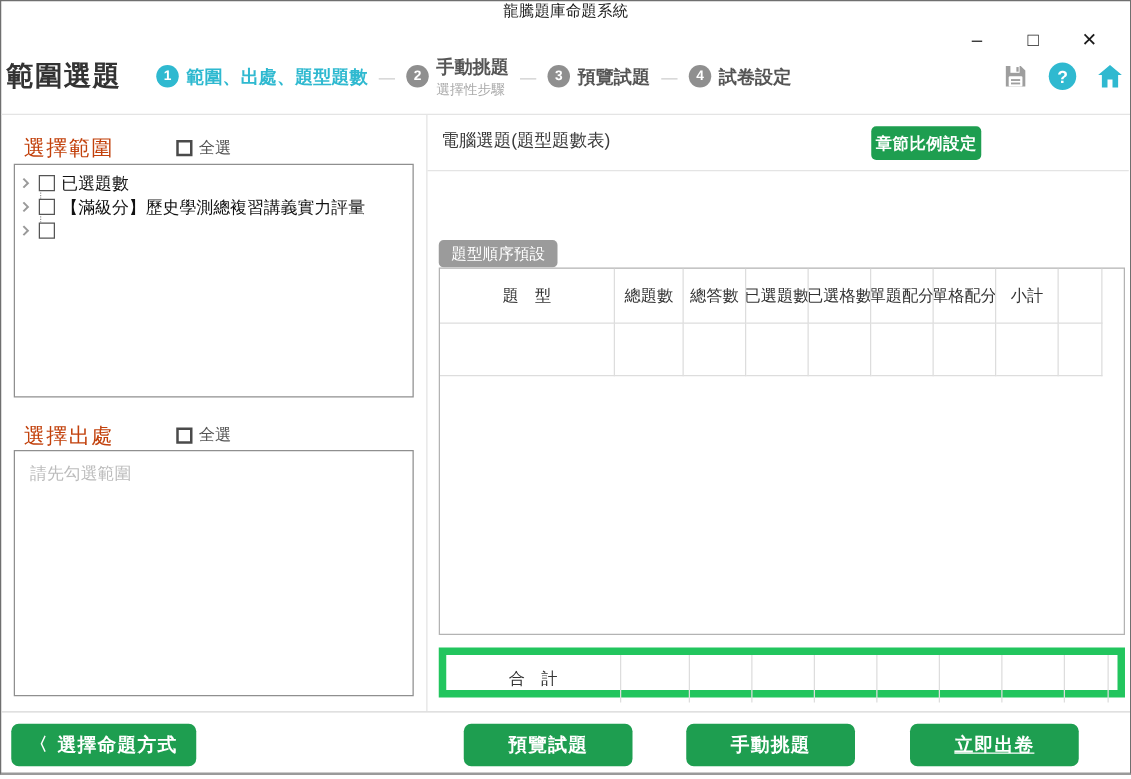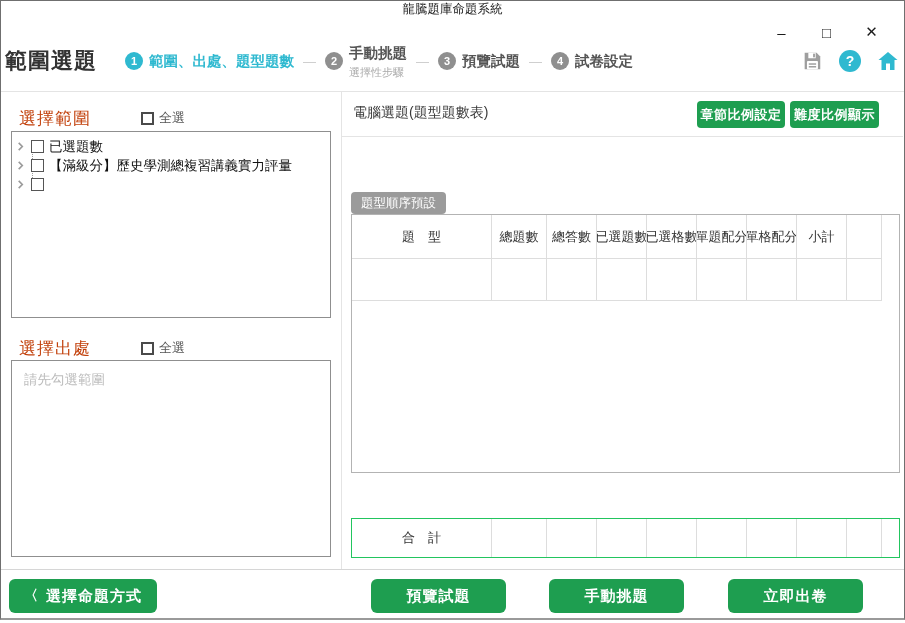--- a/index.html
+++ b/index.html
@@ -54,36 +54,36 @@
   .placeholder { font-size:13.5px; color:#bcbcbc; }
 
   
   .main-title { position:absolute; left:352px; top:103px; font-size:14px; color:#3a3a3a; }
   .btn-green-sm { position:absolute; top:100px; height:27px; background:#1e9e50; color:#fff; border:none; border-radius:4px; font-size:13px; font-weight:bold; font-family:inherit; display:flex; align-items:center; justify-content:center; letter-spacing:0.5px; cursor:default; }
   .btn-chapter { left:696px; width:88px; }
   .btn-difficulty { left:789px; width:89px; }
 
   .btn-gray { position:absolute; left:350px; top:191px; height:22px; padding:0 10px; background:#9b9b9b; color:#fff; border:none; border-radius:4px; font-size:12.5px; font-family:inherit; line-height:22px; cursor:default;text-align:center; }
 
-  .table-container { position:absolute; left:350px; top:213px; width:549px; height:259px; border:1px solid #b3b3b3; background:#fff; }
+  .table-container { position:absolute; left:350px; top:213px; width:549px; height:294px; border:1px solid #b3b3b3; background:#fff; }
   .grid-row { display:grid; grid-template-columns:140px 55px 50px 50px 50px 50px 50px 50px 35px; width:530px; }
   .grid-row .cell { border-right:1px solid #ddd; border-bottom:1px solid #ddd; font-size:13px; color:#333; display:flex; align-items:center; justify-content:center; white-space:nowrap; overflow:hidden; }
   .header-row .cell { height:44px; }
   .data-row .cell { height:42px; }
 
-  .total-box { position:absolute; left:350px; top:517px; width:549px; height:40px; border:1px solid #22c55e; background:#fff; }
+  .total-box { position:absolute; left:350px; top:517px; width:549px; height:40px; border:6px solid #22c55e; background:#fff; }
   .total-box .cell { border-bottom:none; height:38px; }
 
   
   .footer-btn { position:absolute; top:578px; height:34px; background:#1e9e50; color:#fff; border:none; border-radius:6px; font-size:15px; font-weight:bold; font-family:inherit; display:flex; align-items:center; justify-content:center; gap:7px; letter-spacing:1px; cursor:default; }
   .btn-back { left:8px; padding:0 15px; }
   .back-chev { font-size:14px; font-weight:bold; }
   .btn-preview { left:370px; width:135px; }
   .btn-manual { left:548px; width:135px; }
-  .btn-create { left:727px; width:135px; }
+  .btn-create { left:727px; width:135px;text-decoration:underline; }
 </style>
 </head>
 <body>
 
 <div class="window">
 
   <div class="titlebar">
     <svg class="logo" viewBox="0 0 20 20">
       <circle cx="10" cy="10" r="9" fill="#2eb85c"></circle>
       <path d="M6 5 q6 -1 8 3 q1 3 -2 5 q1 -4 -2 -5.5 q-2.5 -1.5 -4 -2.5 z" fill="#ffffff"></path>
@@ -192,21 +192,20 @@
       <span class="checkbox"></span>
       <span class="selectall-label">全選</span>
     </span>
   </div>
   <div class="source-box">
     <span class="placeholder">請先勾選範圍</span>
   </div>
 
   <span class="main-title">電腦選題(題型題數表)</span>
   <button class="btn-green-sm btn-chapter">章節比例設定</button>
-  <button class="btn-green-sm btn-difficulty">難度比例顯示</button>
 
   <button class="btn-gray">題型順序預設</button>
 
   <div class="table-container">
     <div class="grid-row header-row">
       <div class="cell">題　型</div>
       <div class="cell">總題數</div>
       <div class="cell">總答數</div>
       <div class="cell">已選題數</div>
       <div class="cell">已選格數</div>

